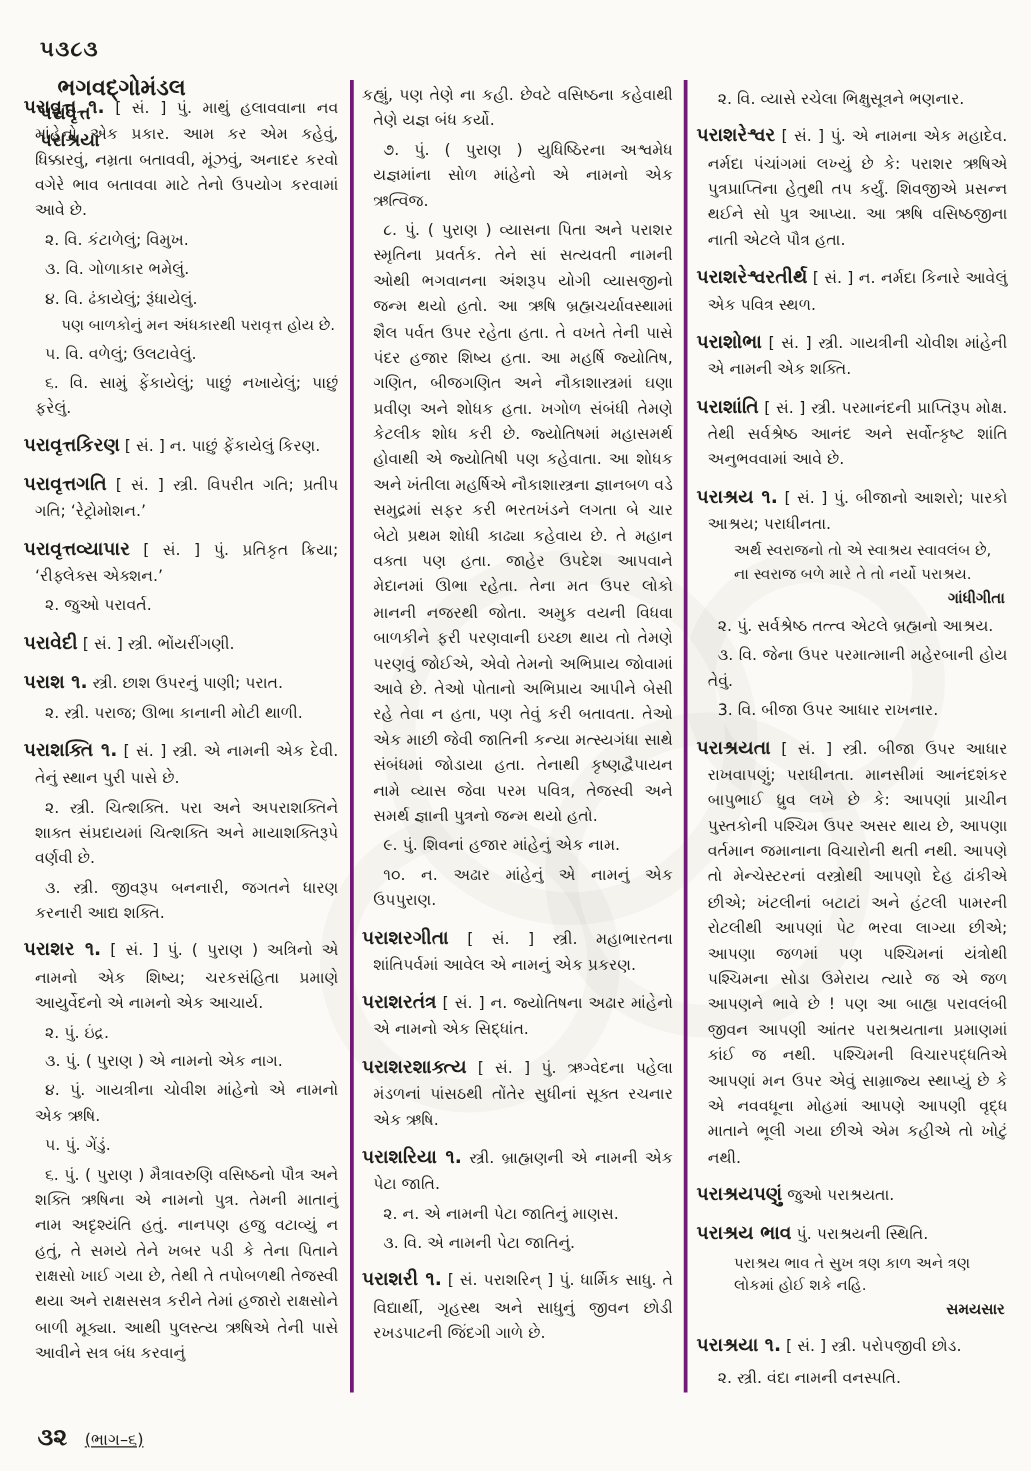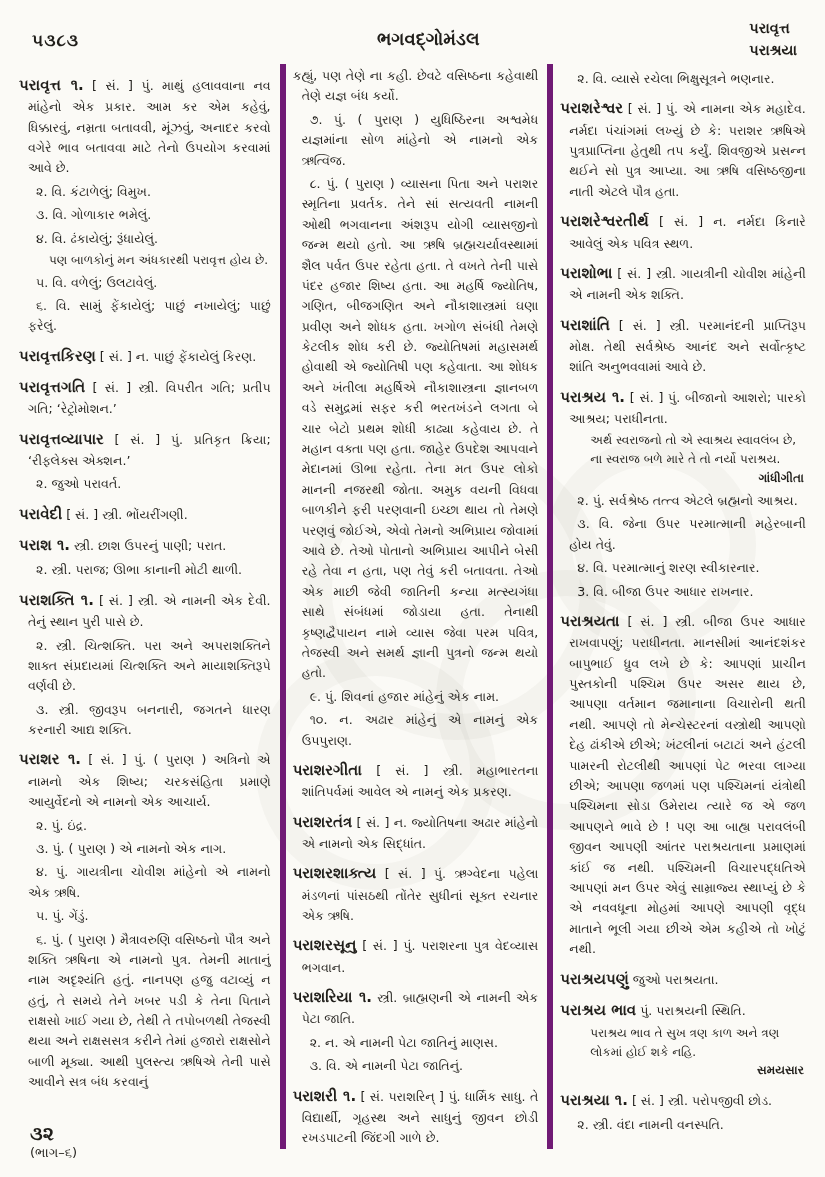--- a/index.html
+++ b/index.html
@@ -20,48 +20,49 @@
   .wm-1 { width: 300px; height: 300px; left: 300px; top: 430px; }
   .wm-2 { width: 260px; height: 260px; left: 430px; top: 560px; }
   .wm-3 { width: 240px; height: 240px; left: 250px; top: 640px; }
   .wm-4 { width: 210px; height: 210px; left: 540px; top: 430px; }
 
   .header {
     position: relative; z-index: 1;
     display: flex; justify-content: space-between; align-items: flex-start;
     padding: 8px 22px 6px 26px;
     height: 52px;
+    flex-direction: column;
   }
   .page-number { font-size: 17px; font-weight: bold; padding-top: 12px; letter-spacing: 1px; }
   .book-title { font-size: 18px; font-weight: bold; padding-top: 10px; transform: translateX(14px); }
   .guide-words { text-align: left; font-size: 14.5px; font-weight: bold; line-height: 1.5; }
 
   .columns {
     position: relative; z-index: 1;
     display: flex; align-items: stretch;
     min-height: 1052px;
     padding: 2px 4px 0 6px;
   }
   .col { flex: 0 0 33.33%; padding: 2px 9px 0 7px; }
-  .col + .col { border-left: 6px solid #701a75; }
+  .col + .col { border-left: 3px solid #701a75; }
 
   .col p { font-size: 12.6px; line-height: 1.62; text-align: justify; }
   .col p.entry { margin-top: 7px; padding-left: 9px; text-indent: -9px; }
   .col p.entry b, .col p b { font-weight: bold; font-size: 15px; }
   .col p.sense { margin-top: 3px; padding-left: 9px; text-indent: 8px; }
   .col p.continuation { margin-top: 0; padding-left: 9px; text-indent: -9px; }
   .col p.example { margin-top: 2px; padding-left: 30px; font-size: 12px; line-height: 1.55; text-align: left; }
   .col p.citation { margin: 0 2px 0 0; text-align: right; font-size: 12px; font-weight: bold; }
 
   .footer {
     position: absolute; left: 30px; bottom: 16px; z-index: 1;
-    display: flex; align-items: baseline;  flex-direction: column;
+    display: flex; align-items: baseline; gap: 14px;
   }
   .volume-mark { font-size: 19px; font-weight: bold; }
-  .part-note { font-size: 13px; }
+  .part-note { font-size: 13px; text-decoration: underline; }
 </style>
 </head>
 <body>
 
 <div class="page">
 
   <div class="watermark">
     <div class="wm-ring wm-1"></div>
     <div class="wm-ring wm-2"></div>
     <div class="wm-ring wm-3"></div>
@@ -105,38 +106,36 @@
       </div>
     <div class="col">
         <p class="continuation">કહ્યું, પણ તેણે ના કહી. છેવટે વસિષ્ઠના કહેવાથી તેણે યજ્ઞ બંધ કર્યો.</p>
         <p class="sense">૭. પું. ( પુરાણ ) યુધિષ્ઠિરના અશ્વમેધ યજ્ઞમાંના સોળ માંહેનો એ નામનો એક ઋત્વિજ.</p>
         <p class="sense">૮. પું. ( પુરાણ ) વ્યાસના પિતા અને પરાશર સ્મૃતિના પ્રવર્તક. તેને સાં સત્યવતી નામની ઓથી ભગવાનના અંશરૂપ યોગી વ્યાસજીનો જન્મ થયો હતો. આ ઋષિ બ્રહ્મચર્યાવસ્થામાં શૈલ પર્વત ઉપર રહેતા હતા. તે વખતે તેની પાસે પંદર હજાર શિષ્ય હતા. આ મહર્ષિ જ્યોતિષ, ગણિત, બીજગણિત અને નૌકાશાસ્ત્રમાં ઘણા પ્રવીણ અને શોધક હતા. ખગોળ સંબંધી તેમણે કેટલીક શોધ કરી છે. જ્યોતિષમાં મહાસમર્થ હોવાથી એ જ્યોતિષી પણ કહેવાતા. આ શોધક અને ખંતીલા મહર્ષિએ નૌકાશાસ્ત્રના જ્ઞાનબળ વડે સમુદ્રમાં સફર કરી ભરતખંડને લગતા બે ચાર બેટો પ્રથમ શોધી કાઢ્યા કહેવાય છે. તે મહાન વક્તા પણ હતા. જાહેર ઉપદેશ આપવાને મેદાનમાં ઊભા રહેતા. તેના મત ઉપર લોકો માનની નજરથી જોતા. અમુક વયની વિધવા બાળકીને ફરી પરણવાની ઇચ્છા થાય તો તેમણે પરણવું જોઈએ, એવો તેમનો અભિપ્રાય જોવામાં આવે છે. તેઓ પોતાનો અભિપ્રાય આપીને બેસી રહે તેવા ન હતા, પણ તેવું કરી બતાવતા. તેઓ એક માછી જેવી જાતિની કન્યા મત્સ્યગંધા સાથે સંબંધમાં જોડાયા હતા. તેનાથી કૃષ્ણદ્વૈપાયન નામે વ્યાસ જેવા પરમ પવિત્ર, તેજસ્વી અને સમર્થ જ્ઞાની પુત્રનો જન્મ થયો હતો.</p>
         <p class="sense">૯. પું. શિવનાં હજાર માંહેનું એક નામ.</p>
         <p class="sense">૧૦. ન. અઢાર માંહેનું એ નામનું એક ઉપપુરાણ.</p>
         <p class="entry"><b>પરાશરગીતા</b> [ સં. ] સ્ત્રી. મહાભારતના શાંતિપર્વમાં આવેલ એ નામનું એક પ્રકરણ.</p>
         <p class="entry"><b>પરાશરતંત્ર</b> [ સં. ] ન. જ્યોતિષના અઢાર માંહેનો એ નામનો એક સિદ્ધાંત.</p>
         <p class="entry"><b>પરાશરશાક્ત્ય</b> [ સં. ] પું. ઋગ્વેદના પહેલા મંડળનાં પાંસઠથી તોંતેર સુધીનાં સૂક્ત રચનાર એક ઋષિ.</p>
-        <p class="entry"><b>પરાશરસૂનુ</b> [ સં. ] પું. પરાશરના પુત્ર વેદવ્યાસ ભગવાન.</p>
         <p class="entry"><b>પરાશરિયા ૧.</b> સ્ત્રી. બ્રાહ્મણની એ નામની એક પેટા જાતિ.</p>
         <p class="sense">૨. ન. એ નામની પેટા જાતિનું માણસ.</p>
         <p class="sense">૩. વિ. એ નામની પેટા જાતિનું.</p>
         <p class="entry"><b>પરાશરી ૧.</b> [ સં. પરાશરિન્ ] પું. ધાર્મિક સાધુ. તે વિદ્યાર્થી, ગૃહસ્થ અને સાધુનું જીવન છોડી રખડપાટની જિંદગી ગાળે છે.</p>
       </div>
     <div class="col">
         <p class="sense">૨. વિ. વ્યાસે રચેલા ભિક્ષુસૂત્રને ભણનાર.</p>
         <p class="entry"><b>પરાશરેશ્વર</b> [ સં. ] પું. એ નામના એક મહાદેવ. નર્મદા પંચાંગમાં લખ્યું છે કે: પરાશર ઋષિએ પુત્રપ્રાપ્તિના હેતુથી તપ કર્યું. શિવજીએ પ્રસન્ન થઈને સો પુત્ર આપ્યા. આ ઋષિ વસિષ્ઠજીના નાતી એટલે પૌત્ર હતા.</p>
         <p class="entry"><b>પરાશરેશ્વરતીર્થ</b> [ સં. ] ન. નર્મદા કિનારે આવેલું એક પવિત્ર સ્થળ.</p>
         <p class="entry"><b>પરાશોભા</b> [ સં. ] સ્ત્રી. ગાયત્રીની ચોવીશ માંહેની એ નામની એક શક્તિ.</p>
         <p class="entry"><b>પરાશાંતિ</b> [ સં. ] સ્ત્રી. પરમાનંદની પ્રાપ્તિરૂપ મોક્ષ. તેથી સર્વશ્રેષ્ઠ આનંદ અને સર્વોત્કૃષ્ટ શાંતિ અનુભવવામાં આવે છે.</p>
         <p class="entry"><b>પરાશ્રય ૧.</b> [ સં. ] પું. બીજાનો આશરો; પારકો આશ્રય; પરાધીનતા.</p>
         <p class="example">અર્થ સ્વરાજનો તો એ સ્વાશ્રય સ્વાવલંબ છે, ના સ્વરાજ બળે મારે તે તો નર્યો પરાશ્રય.</p>
         <p class="citation">ગાંધીગીતા</p>
         <p class="sense">૨. પું. સર્વશ્રેષ્ઠ તત્ત્વ એટલે બ્રહ્મનો આશ્રય.</p>
         <p class="sense">૩. વિ. જેના ઉપર પરમાત્માની મહેરબાની હોય તેવું.</p>
-        <p class="sense">૪. વિ. પરમાત્માનું શરણ સ્વીકારનાર.</p>
         <p class="sense">3. વિ. બીજા ઉપર આધાર રાખનાર.</p>
         <p class="entry"><b>પરાશ્રયતા</b> [ સં. ] સ્ત્રી. બીજા ઉપર આધાર રાખવાપણું; પરાધીનતા. માનસીમાં આનંદશંકર બાપુભાઈ ધ્રુવ લખે છે કે: આપણાં પ્રાચીન પુસ્તકોની પશ્ચિમ ઉપર અસર થાય છે, આપણા વર્તમાન જમાનાના વિચારોની થતી નથી. આપણે તો મેન્ચેસ્ટરનાં વસ્ત્રોથી આપણો દેહ ઢાંકીએ છીએ; ખંટલીનાં બટાટાં અને હંટલી પામરની રોટલીથી આપણાં પેટ ભરવા લાગ્યા છીએ; આપણા જળમાં પણ પશ્ચિમનાં યંત્રોથી પશ્ચિમના સોડા ઉમેરાય ત્યારે જ એ જળ આપણને ભાવે છે ! પણ આ બાહ્ય પરાવલંબી જીવન આપણી આંતર પરાશ્રયતાના પ્રમાણમાં કાંઈ જ નથી. પશ્ચિમની વિચારપદ્ધતિએ આપણાં મન ઉપર એવું સામ્રાજ્ય સ્થાપ્યું છે કે એ નવવધૂના મોહમાં આપણે આપણી વૃદ્ધ માતાને ભૂલી ગયા છીએ એમ કહીએ તો ખોટું નથી.</p>
         <p class="entry"><b>પરાશ્રયપણું</b> જુઓ પરાશ્રયતા.</p>
         <p class="entry"><b>પરાશ્રય ભાવ</b> પું. પરાશ્રયની સ્થિતિ.</p>
         <p class="example">પરાશ્રય ભાવ તે સુખ ત્રણ કાળ અને ત્રણ લોકમાં હોઈ શકે નહિ.</p>
         <p class="citation">સમયસાર</p>
         <p class="entry"><b>પરાશ્રયા ૧.</b> [ સં. ] સ્ત્રી. પરોપજીવી છોડ.</p>
         <p class="sense">૨. સ્ત્રી. વંદા નામની વનસ્પતિ.</p>
       </div>
   </div>

